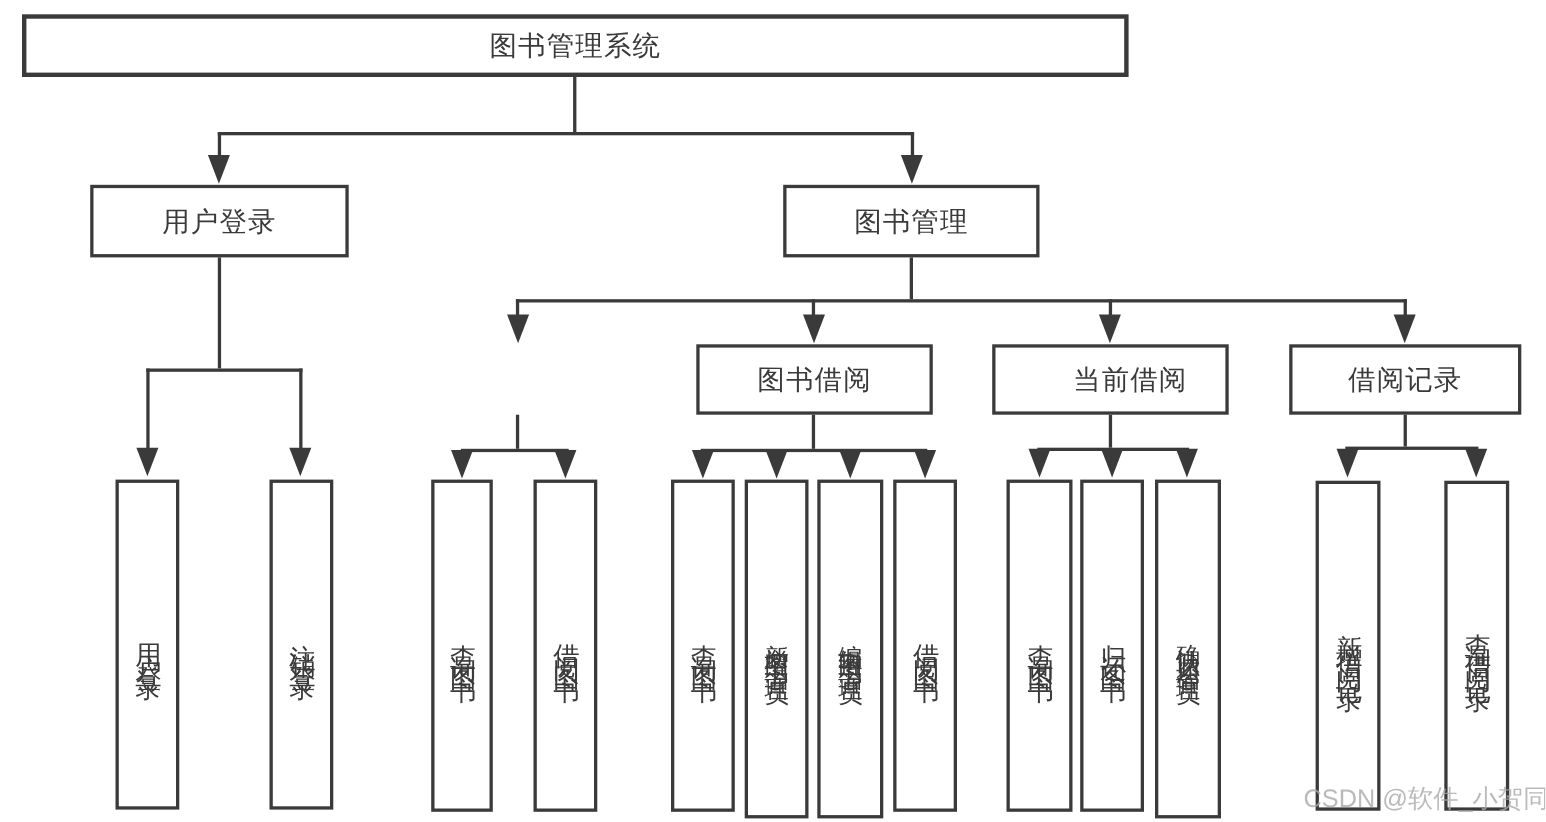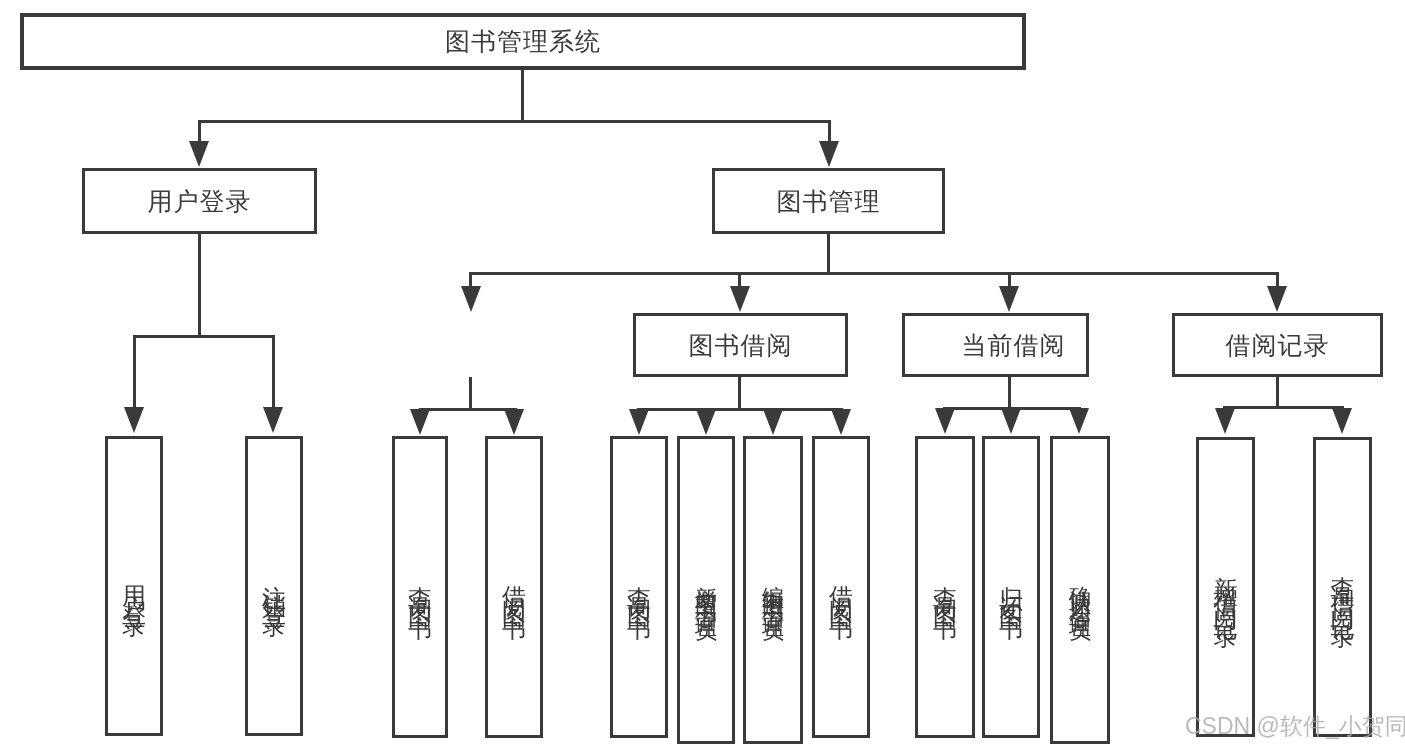--- a/index.html
+++ b/index.html
@@ -93,21 +93,21 @@
   <div class="line" style="left:469px;top:272px;width:3px;height:16px;"></div>
   <div class="line" style="left:738px;top:272px;width:3px;height:16px;"></div>
   <div class="line" style="left:1008px;top:272px;width:3px;height:16px;"></div>
   <div class="line" style="left:1276px;top:272px;width:3px;height:16px;"></div>
   <div class="arrow" style="left:461px;top:286px;"></div>
   <div class="arrow" style="left:730px;top:286px;"></div>
   <div class="arrow" style="left:999px;top:286px;"></div>
   <div class="arrow" style="left:1267px;top:286px;"></div>
 
   <div class="hbox" style="left:633px;top:313px;width:215px;height:64px;">图书借阅</div>
-  <div class="hbox" style="left:902px;top:313px;width:187px;height:64px;padding-left:36px;">当前借阅</div>
+  <div class="hbox" style="left:902px;top:313px;width:215px;height:64px;padding-left:36px;">当前借阅</div>
   <div class="hbox" style="left:1172px;top:313px;width:211px;height:64px;">借阅记录</div>
 
   <div class="line" style="left:469px;top:377px;width:3px;height:31px;"></div>
   <div class="line" style="left:419px;top:408px;width:98px;height:3px;"></div>
   <div class="arrow" style="left:410px;top:409px;"></div>
   <div class="arrow" style="left:504px;top:409px;"></div>
 
   <div class="line" style="left:738px;top:377px;width:3px;height:31px;"></div>
   <div class="line" style="left:637px;top:408px;width:206px;height:3px;"></div>
   <div class="arrow" style="left:629px;top:409px;"></div>

